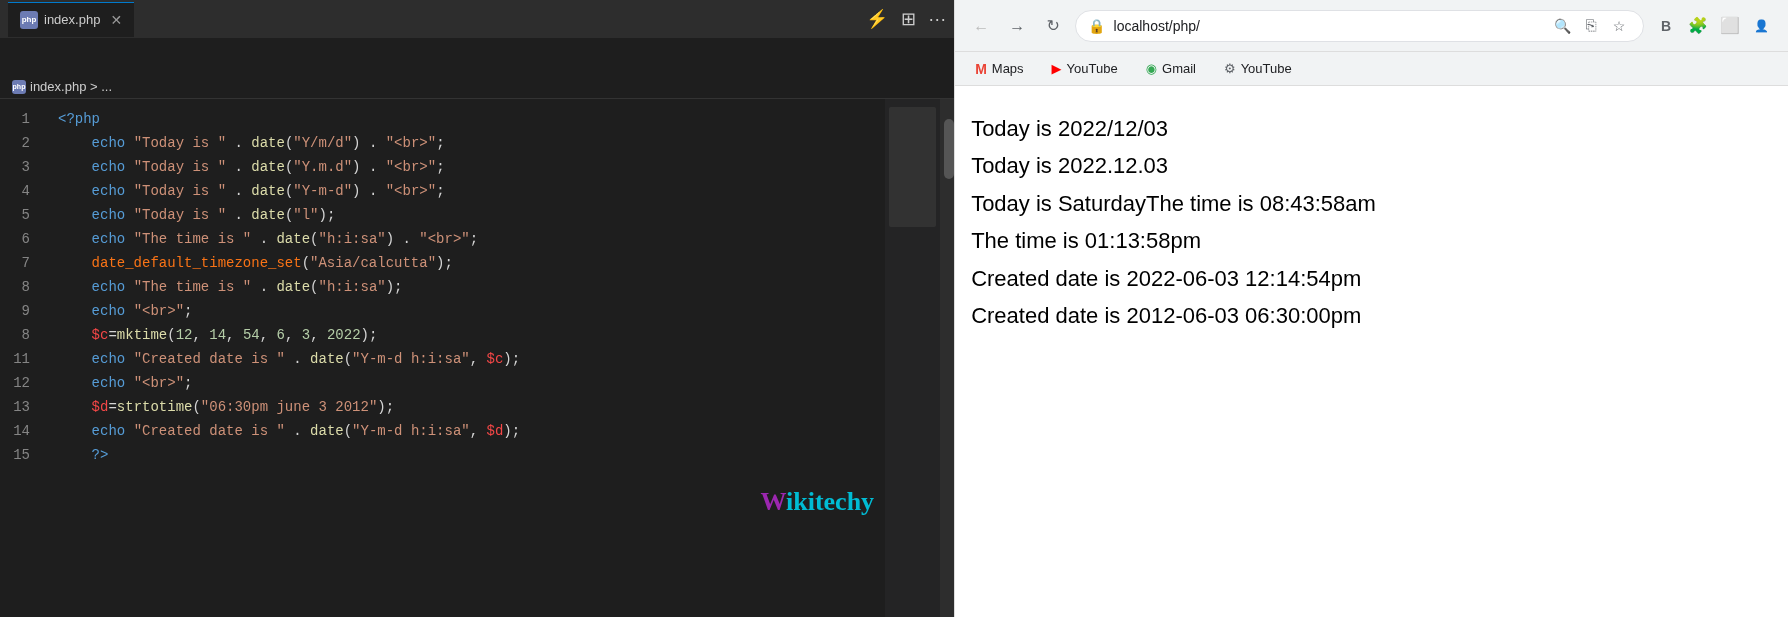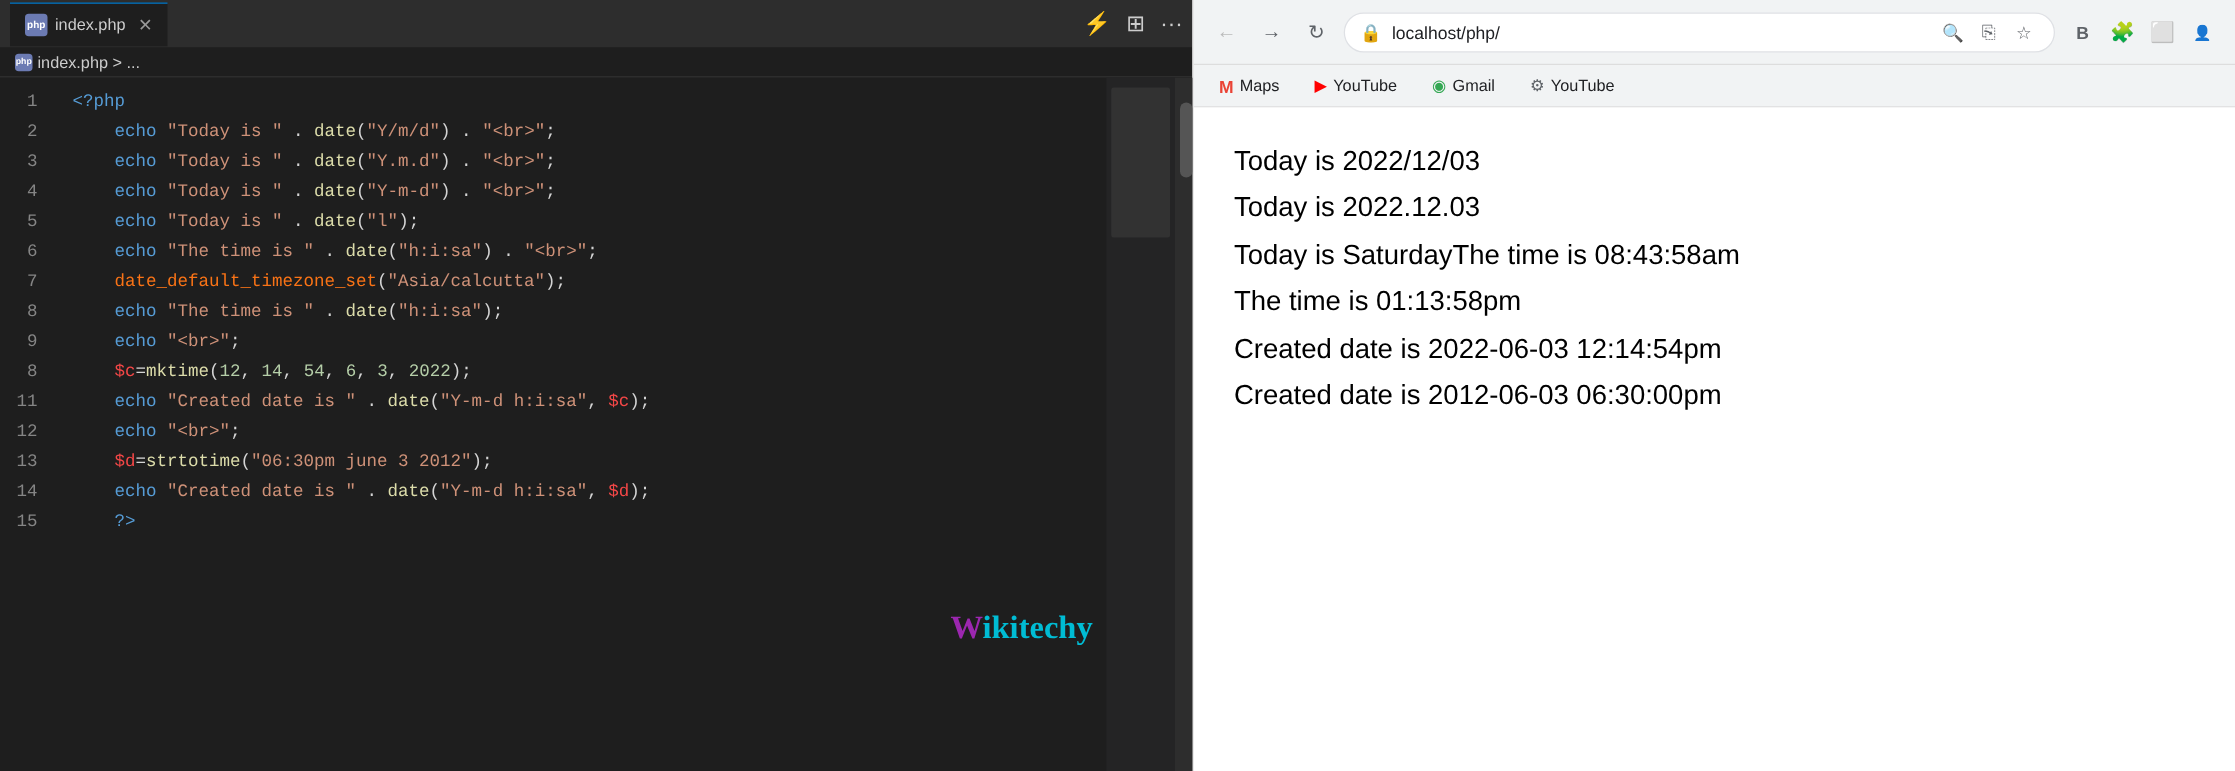--- a/index.html
+++ b/index.html
@@ -67,20 +67,21 @@
     .breadcrumb {
       display: flex;
       align-items: center;
       background: #1e1e1e;
       padding: 4px 12px;
       font-size: 13px;
       color: #ccc;
       border-bottom: 1px solid #333;
       height: 24px;
       gap: 4px;
+      margin-top: 37px;
     }
 
     .editor-content {
       display: flex;
       flex: 1;
       overflow: hidden;
       position: relative;
     }
 
     .line-numbers {
@@ -237,21 +238,21 @@
     }
 
     .bk-gmail { color: #EA4335; }
     .bk-youtube { color: #FF0000; }
     .bk-maps { color: #34A853; }
     .bk-settings { color: #5f6368; }
 
     .browser-content {
       flex: 1;
       background: white;
-      padding: 24px 32px;
+      padding: 24px 16px;
       font-size: 22px;
       color: #000;
       line-height: 1.7;
     }
 
     .output-line {
       display: block;
       font-size: 22px;
       color: #000;
     }

